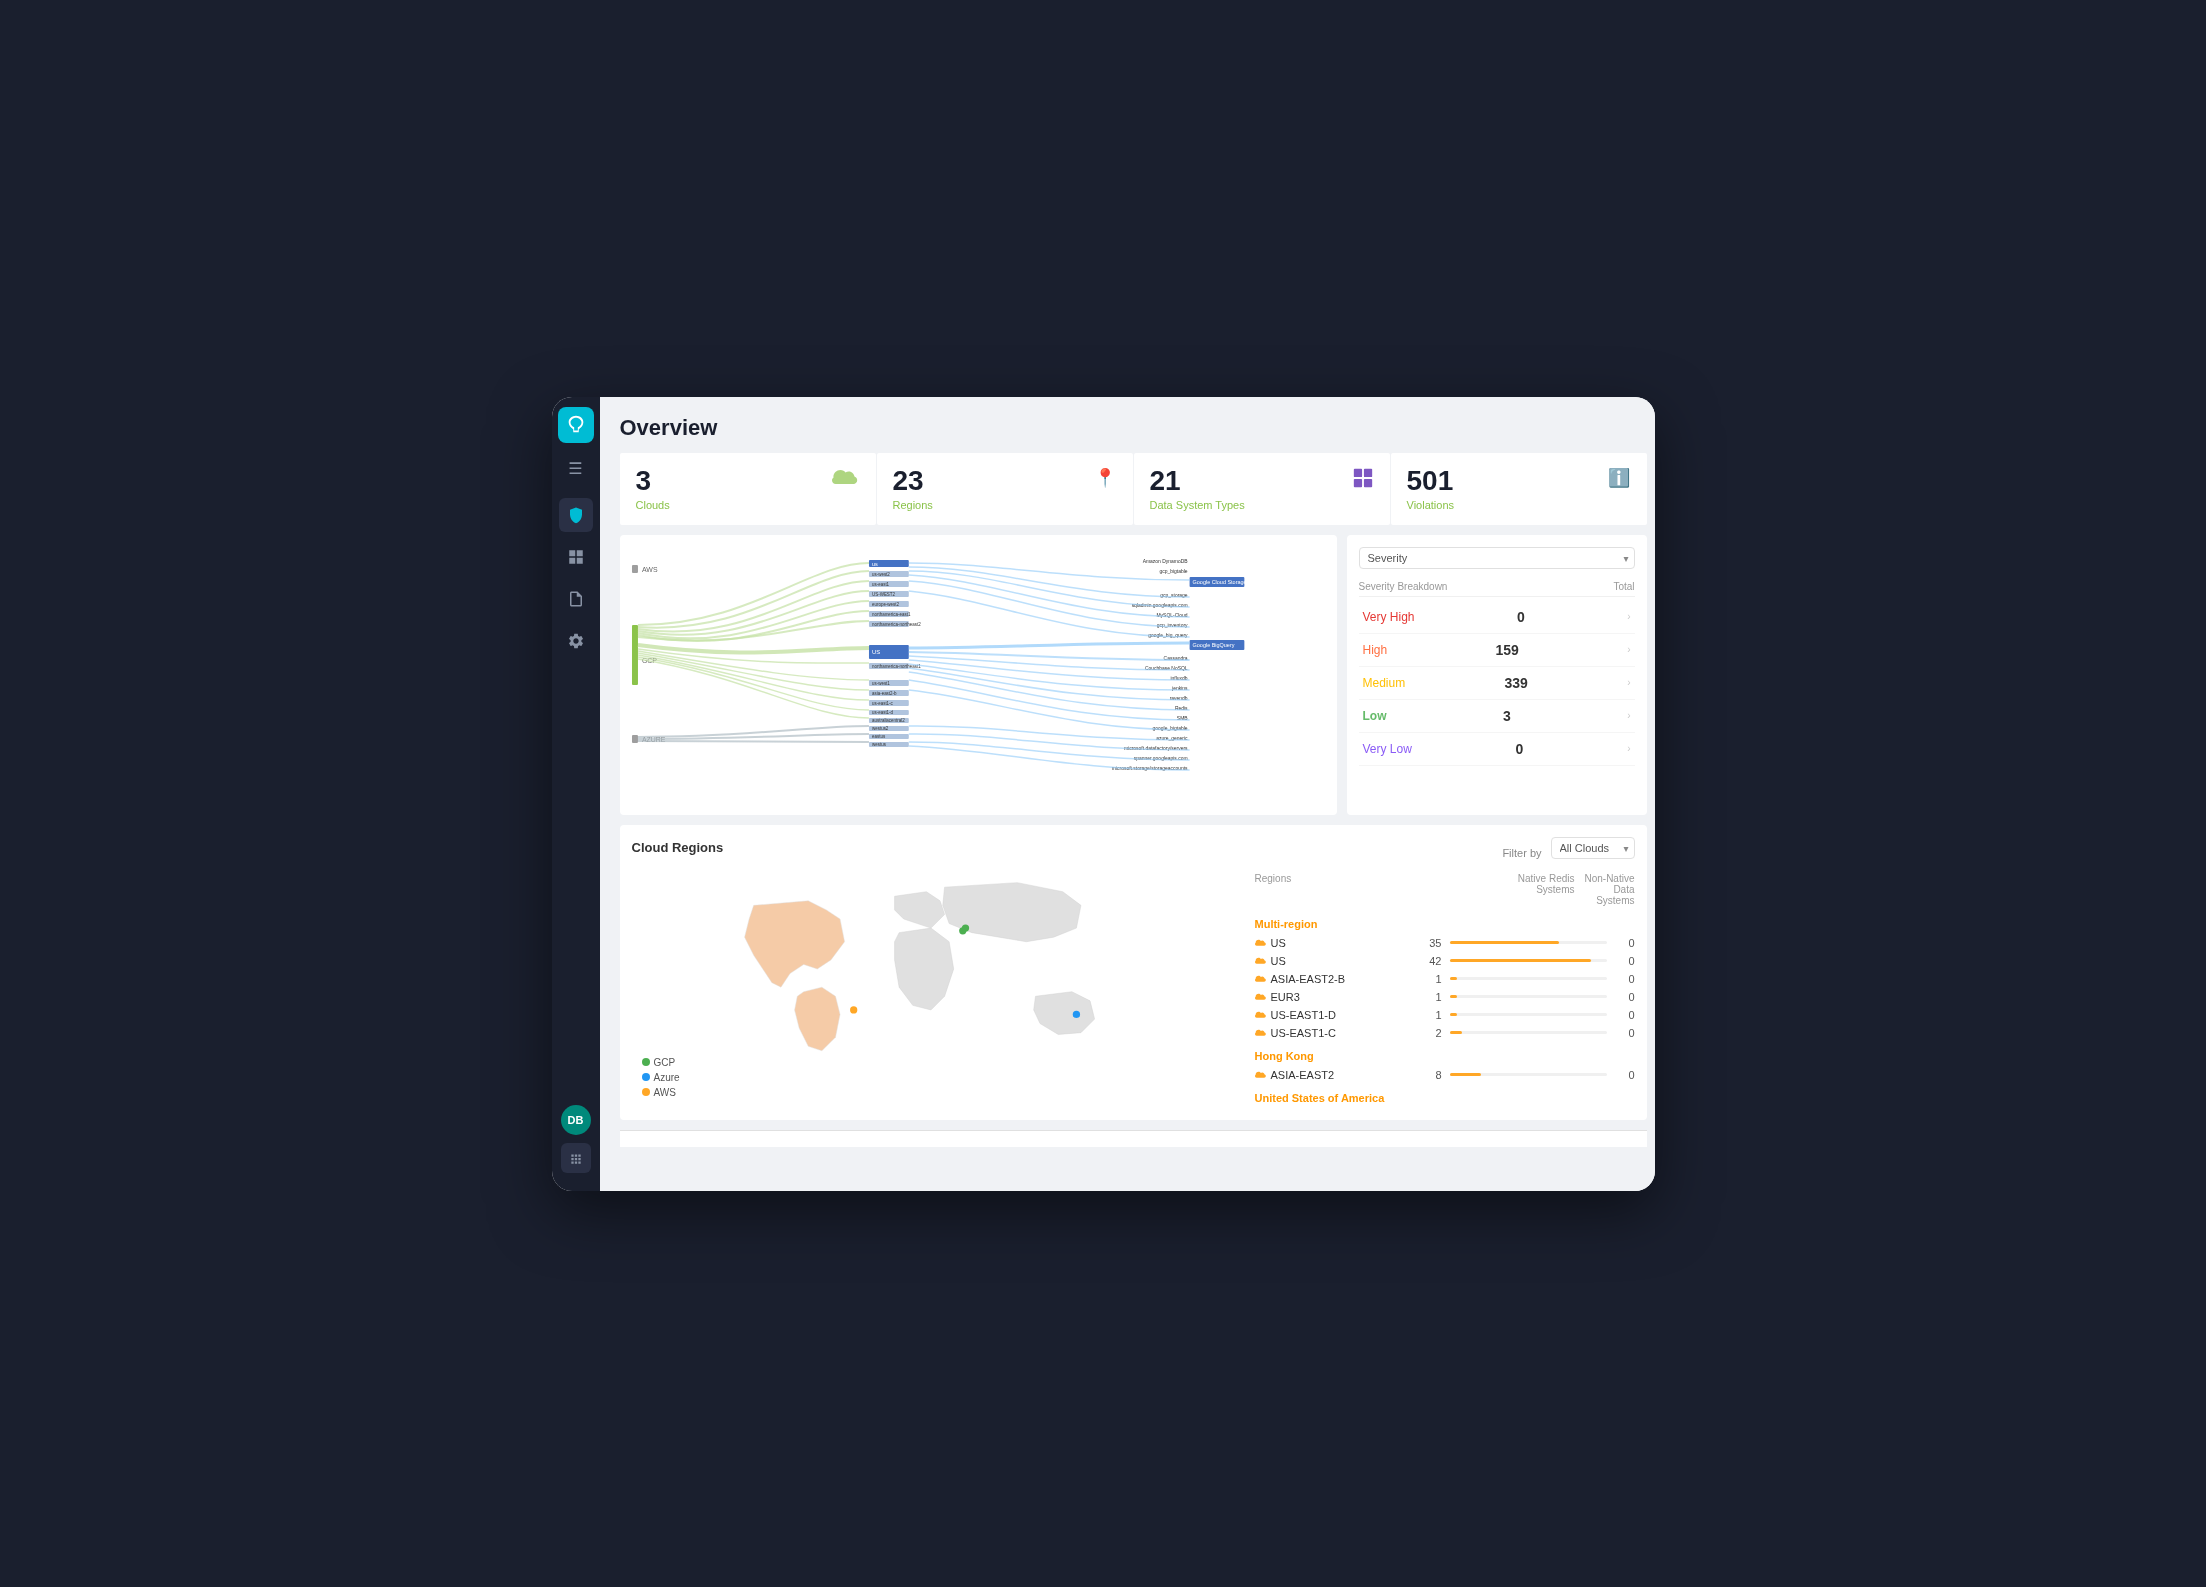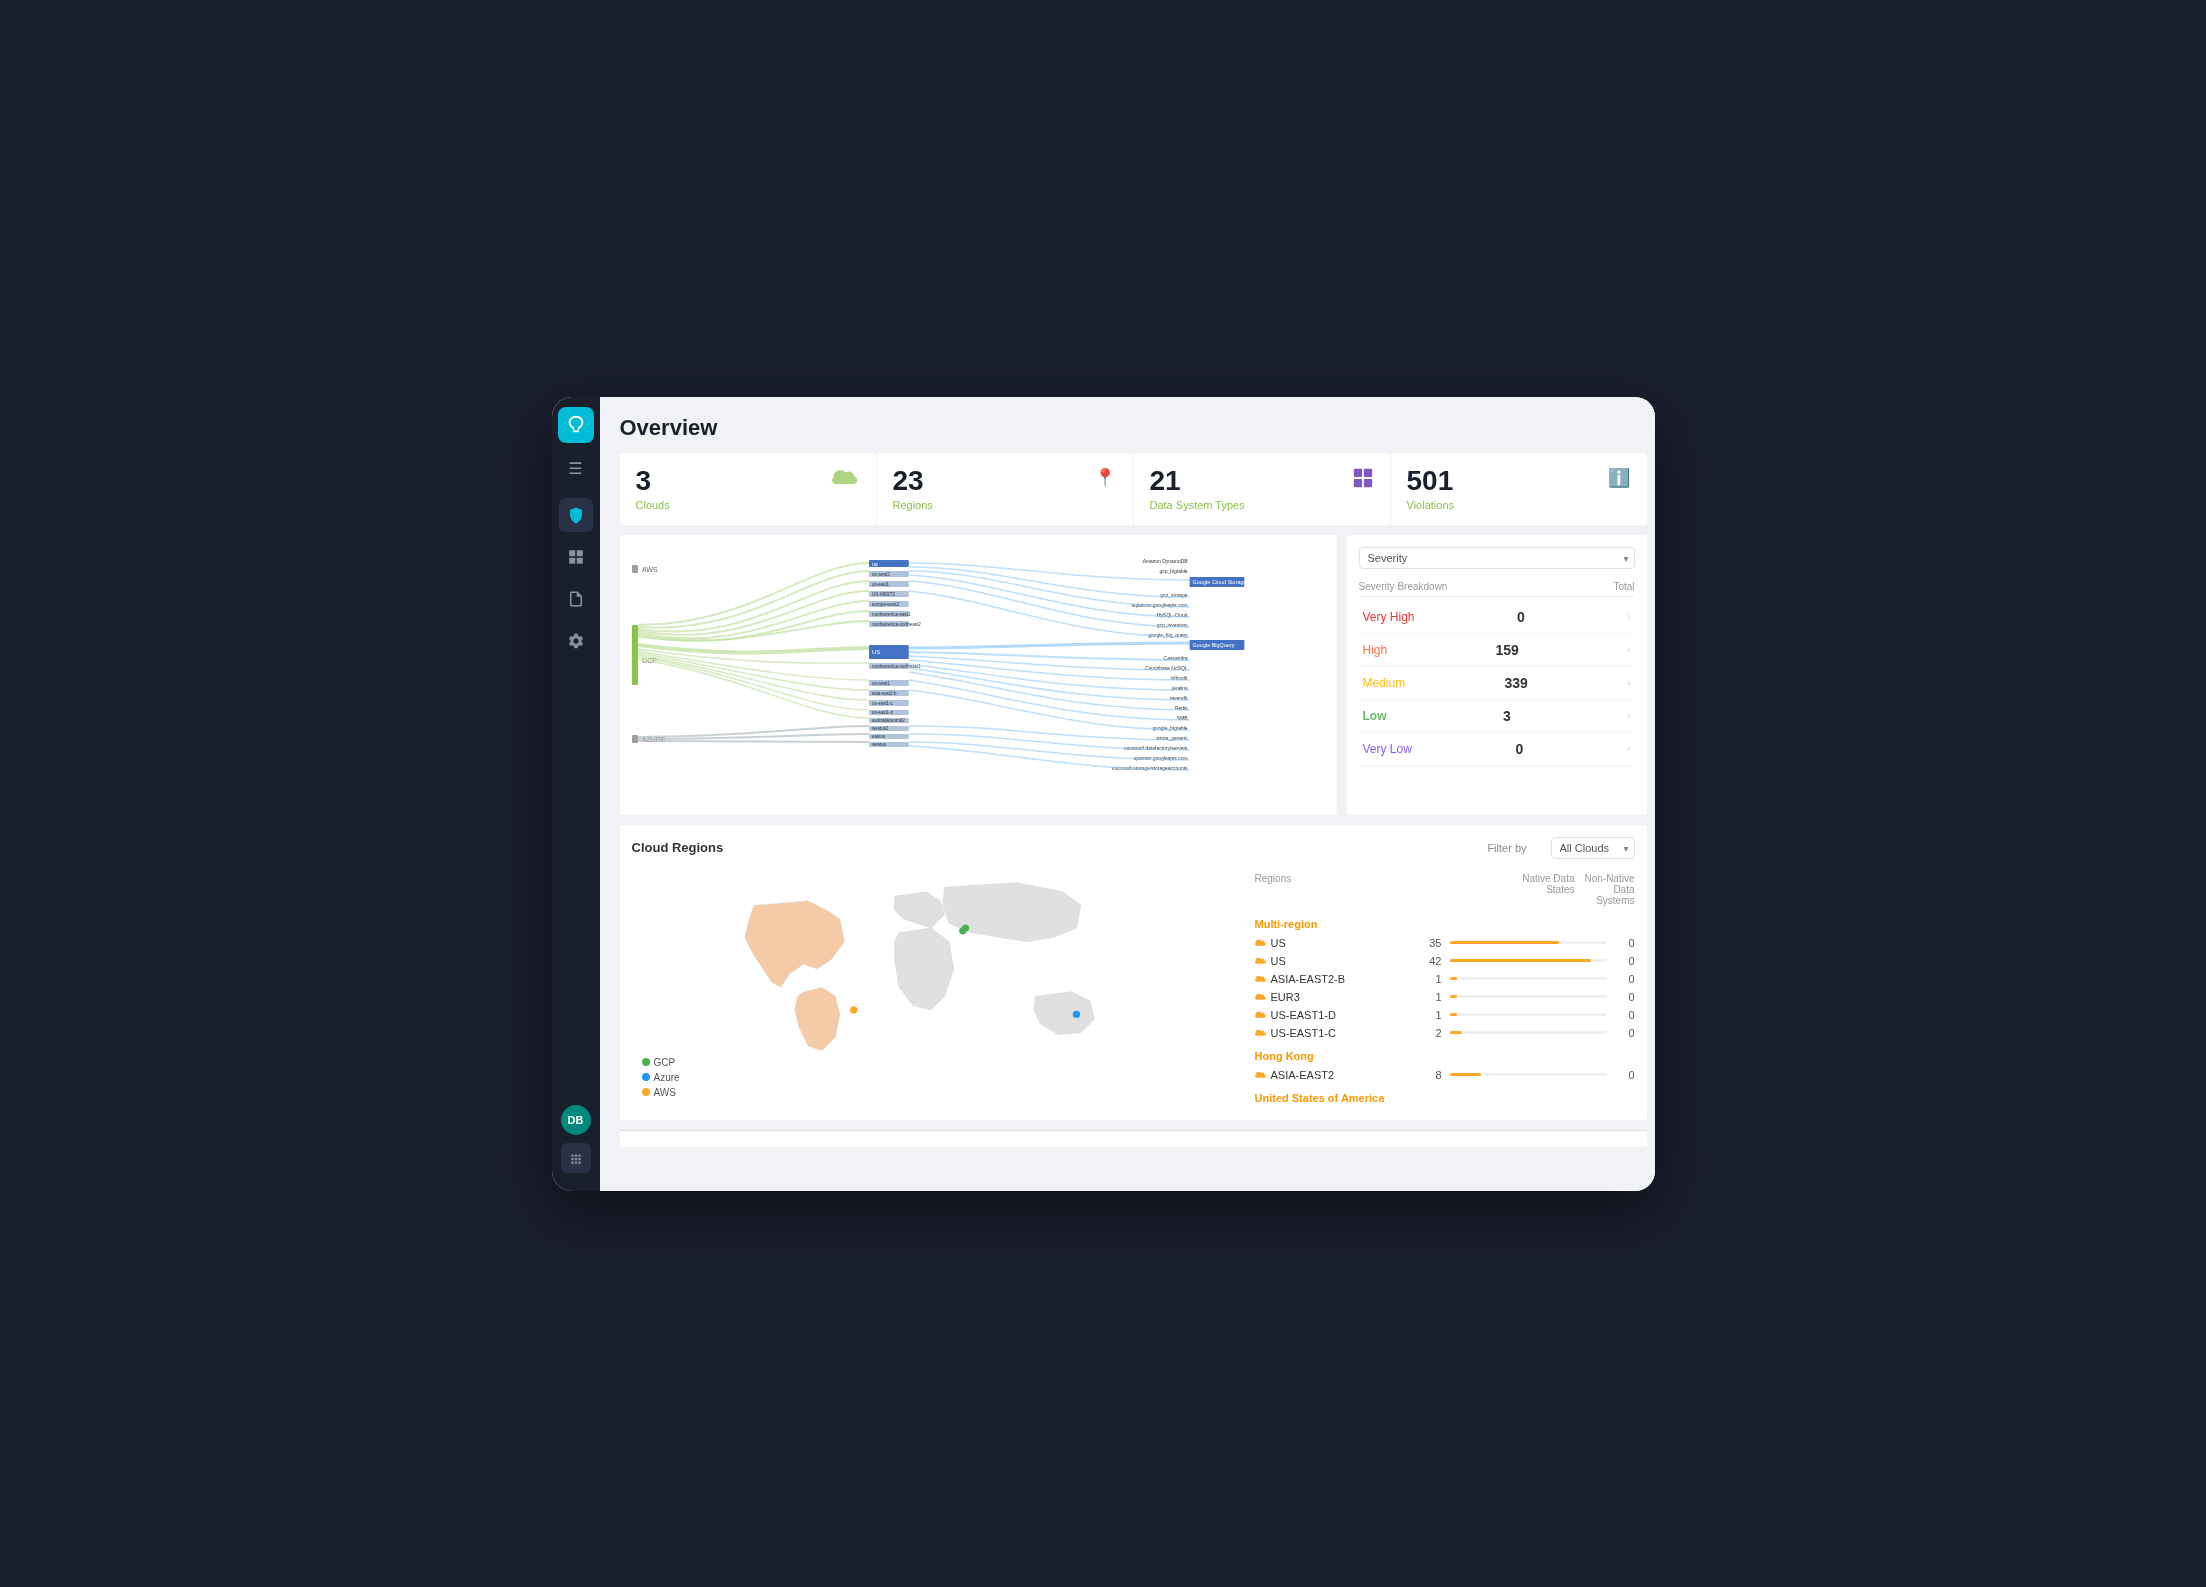--- a/index.html
+++ b/index.html
@@ -206,21 +206,21 @@
       padding: 12px;
       margin-bottom: 10px;
     }
     .regions-header {
       display: flex;
       justify-content: space-between;
       align-items: center;
       margin-bottom: 10px;
     }
     .regions-title { font-size: 13px; font-weight: 600; color: #333; }
-    .filter-row { display: flex; align-items: center; gap: 24px; font-size: 11px; color: #888; }
+    .filter-row { display: flex; align-items: flex-end; gap: 9px; font-size: 11px; color: #888; }
 
     .regions-layout { display: flex; gap: 16px; }
     .map-area { flex: 1; min-height: 220px; position: relative; }
     .regions-table { width: 380px; }
     
     .regions-table-header {
       display: flex;
       justify-content: space-between;
       font-size: 10px;
       color: #999;
@@ -573,21 +573,21 @@
             <div class="legend-item">
               <div class="legend-dot" style="background:#ffa726"></div>
               <span style="font-size:10px;color:#555;">AWS</span>
             </div>
           </div>
         </div>
 
         <div class="regions-table">
           <div class="regions-table-header">
             <span style="flex:1.2;">Regions</span>
-            <span style="width:60px;text-align:right;">Native Data States</span>
+            <span style="width:60px;text-align:right;">Native Redis Systems</span>
             <span style="width:60px;text-align:right;">Non-Native Data Systems</span>
           </div>
 
           <div class="region-group-title">Multi-region</div>
 
           <div class="region-row">
             <div class="region-name">
               <svg width="12" height="10" viewBox="0 0 20 16">
                   <path d="M16 8c0-2.2-1.8-4-4-4-.9 0-1.7.3-2.3.8C9 3.2 7.6 2.4 6 2.4 3.2 2.4 1 4.6 1 7.4c0 .1 0 .2.1.3C.4 8.2 0 9 0 9.8c0 1.5 1.2 2.7 2.7 2.7h12.6c1.5 0 2.7-1.2 2.7-2.7 0-1.2-.7-2.2-1.7-2.6-.2-.4-.3-.8-.3-1.2z" fill="#ffa726"></path>
                 </svg>

